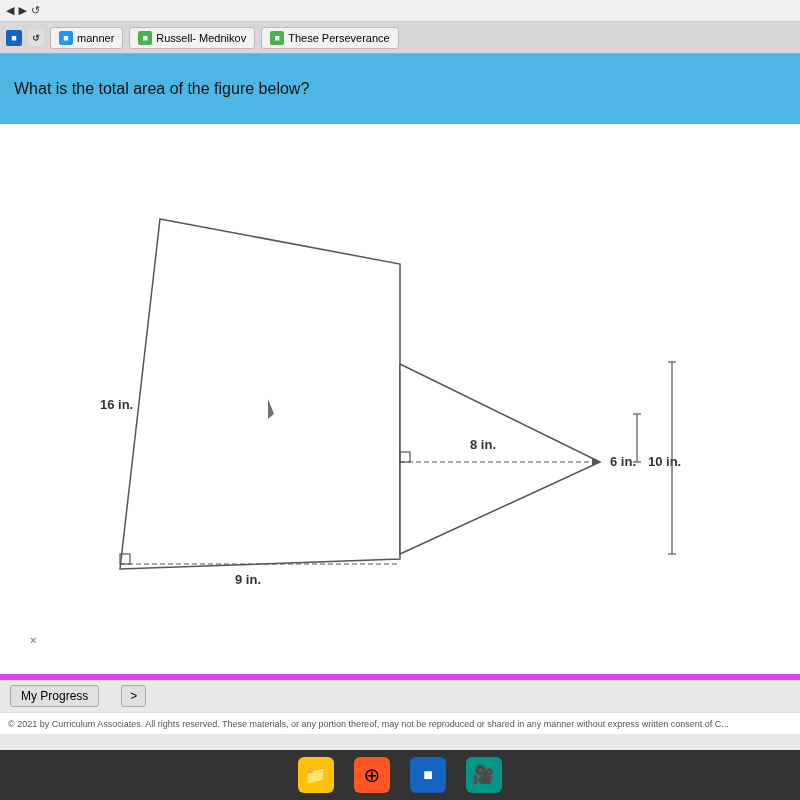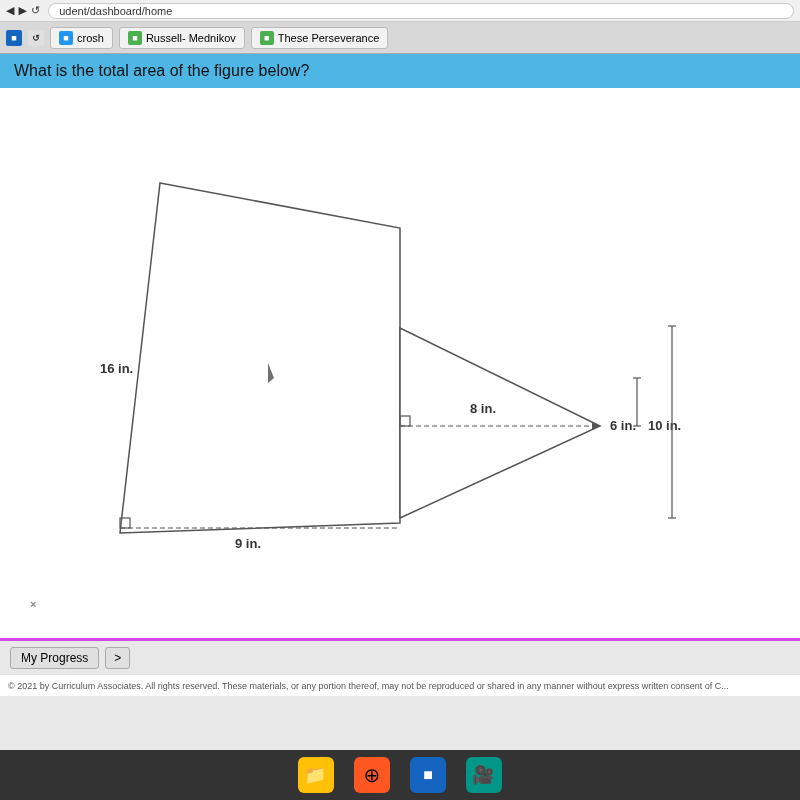--- a/index.html
+++ b/index.html
@@ -79,21 +79,21 @@
       font-weight: bold;
       cursor: pointer;
     }
 
     .browser-btn.blue-btn { background: #1565C0; }
 
     
     #question-bar {
       width: 100%;
       background: #4db6e4;
-      padding: 8px 14px;
+      padding: 26px 14px;
       font-size: 16px;
       color: #111;
       font-weight: 400;
     }
 
     
     #figure-area {
       width: 100%;
       background: white;
       position: relative;
@@ -108,25 +108,25 @@
       left: 0;
       width: 100%;
       height: 100%;
     }
 
     
     #bottom-bar {
       width: 100%;
       height: 36px;
       background: #e8e8e8;
-      border-top: 3px solid #d946ef;
+      border-top: 6px solid #d946ef;
       display: flex;
       align-items: center;
       padding: 16px 10px;
-      gap: 6px;
+      gap: 22px;
     }
 
     .progress-btn {
       background: #e0e0e0;
       border: 1px solid #aaa;
       border-radius: 3px;
       padding: 3px 10px;
       font-size: 12px;
       cursor: pointer;
     }
@@ -180,30 +180,29 @@
 
     .taskbar-icon.yellow { background: #FFC107; }
   </style>
 </head>
 <body>
 
 <div id="browser-bar">
   <span style="margin-right:4px; cursor:pointer;">◀</span>
   <span style="margin-right:4px; cursor:pointer;">▶</span>
   <span style="margin-right:8px; cursor:pointer;">↺</span>
-  <span style="background:white; border:1px solid #ccc; border-radius:10px; padding:1px 10px; flex:1; font-size:11px;">udent/dashboard/home</span>
 </div>
 
 <div id="tab-bar">
   <div class="browser-btn blue-btn">■</div>
   <div class="browser-btn" style="background:#e0e0e0; color:#333;">↺</div>
 
   <div class="tab-item">
     <div class="tab-icon blue">■</div>
-    <span>crosh</span>
+    <span>manner</span>
   </div>
 
   <div class="tab-item">
     <div class="tab-icon green">■</div>
     <span>Russell- Mednikov</span>
   </div>
 
   <div class="tab-item">
     <div class="tab-icon green">■</div>
     <span>These Perseverance</span>

